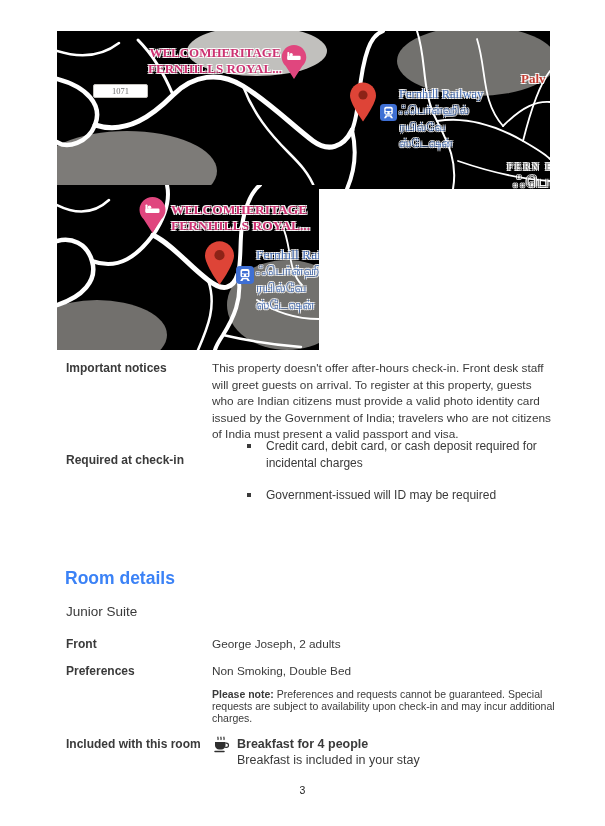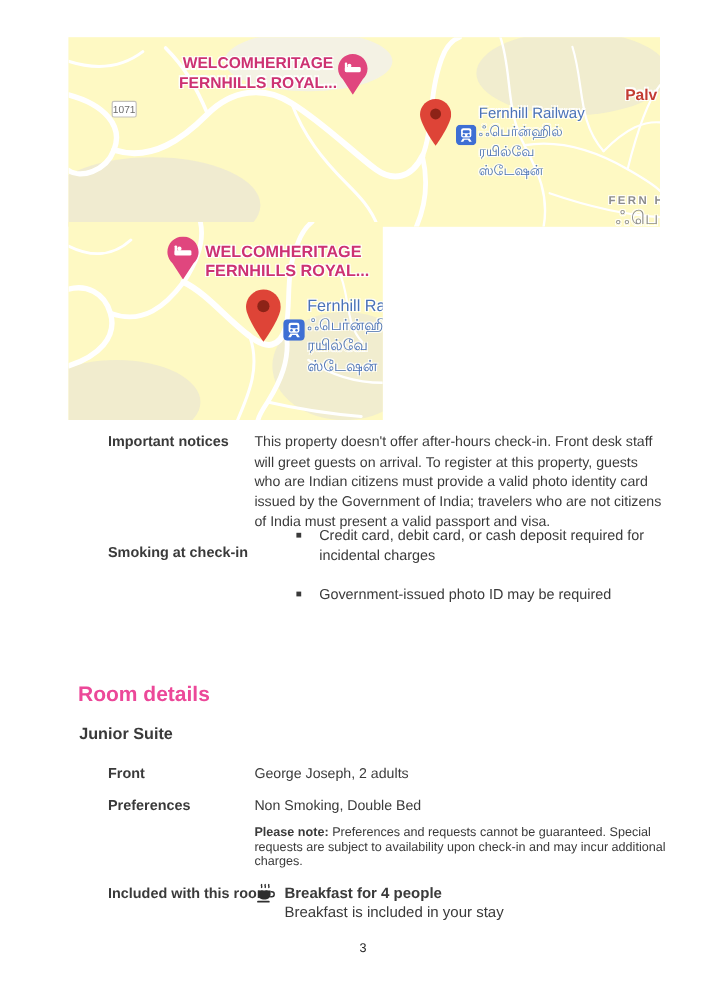--- a/index.html
+++ b/index.html
@@ -5,46 +5,46 @@
   * { margin:0; padding:0; box-sizing:border-box; }
   html,body { background:#ffffff; }
   body { font-family:"Liberation Sans", sans-serif; color:#3a3a3a; }
   #page {
     position:relative; width:605px; height:826px; background:#ffffff;
     overflow:hidden; margin:0 auto;
   }
   .abs { position:absolute; }
 
   
-  .map { position:absolute; background:#fef9c3; overflow:hidden; }
+  .map { position:absolute; background:#000000; overflow:hidden;font-family:Liberation Serif, serif; }
   #map1 { left:57px; top:31px;  width:493px; height:158px; }
   #map2 { left:57px; top:185px; width:262px; height:165px; }
   .roads { position:absolute; left:0; top:0; }
   .halo { text-shadow:-1px -1px 0 rgba(255,255,255,.92), 1px -1px 0 rgba(255,255,255,.92),
                       -1px 1px 0 rgba(255,255,255,.92), 1px 1px 0 rgba(255,255,255,.92); }
   .hotel-label { color:#cd3272; font-weight:bold; font-size:13px; line-height:15.5px; white-space:nowrap; }
   #map1 .hotel-label { text-align:center; }
   .station-label { color:#4a72b8; white-space:nowrap; }
   .station-name  { font-size:12.5px; line-height:15px; }
   .station-tamil { font-size:11.5px; line-height:16.5px; }
   #map2 .station-name  { font-size:13.5px; line-height:16px; }
   #map2 .station-tamil { font-size:12.5px; line-height:17px; }
   .route-badge {
     font-size:8.5px; color:#6b6b6b; background:#ffffff;
-    border:1px solid #c4c2bd; border-radius:2px; padding:1px 0; line-height:10px;
+    border:1px solid #c4c2bd; border-radius:2px; padding:1px 18px; line-height:10px;
   }
   .area-red  { color:#c33d33; font-weight:bold; font-size:13px; white-space:nowrap; }
   .area-gray { color:#8d8d8d; font-weight:bold; font-size:9.5px; letter-spacing:2px; white-space:nowrap; }
   .area-gray2{ color:#8d8d8d; font-size:15px; letter-spacing:1px; white-space:nowrap; }
 
   
-  .row-label { font-size:12px; font-weight:bold; color:#3a3a3a;margin-left:24px; }
+  .row-label { font-size:12px; font-weight:bold; color:#3a3a3a; }
   .body-text { font-size:11.8px; line-height:16.5px; color:#3a3a3a; }
-  .h1 { font-size:17.5px; font-weight:bold; color:#ec4899; }
-  .h2 { font-size:13.5px; font-weight:bold; color:#3a3a3a; }
+  .h1 { font-size:17.5px; font-weight:bold; color:#3b82f6; }
+  .h2 { font-size:13.5px; font-weight:normal; color:#3a3a3a; }
   .small-note { font-size:10.5px; line-height:12px; color:#3a3a3a; }
   .small-note .pn { font-weight:bold; }
   .list { width:296px; }
   .list-item { display:flex; margin-bottom:16px; }
   .bullet { flex:0 0 4px; width:4px; height:4px; background:#3a3a3a; margin:6px 15px 0 0; }
   .list-item-text { font-size:12px; line-height:16.5px; }
   .bk-title { font-size:12.5px; font-weight:bold; }
   .bk-sub   { font-size:12.5px; }
   .page-num { position:absolute; left:0; right:0; top:784px; text-align:center; font-size:10.5px; color:#222; }
 </style>
@@ -164,29 +164,29 @@
       <div class="station-name">Fernhill Railway</div>
       <div class="station-tamil">ஃபெர்ன்ஹில்</div>
       <div class="station-tamil">ரயில்வே</div>
       <div class="station-tamil">ஸ்டேஷன்</div>
     </div>
   </div>
 
   <div class="abs row-label" style="left:66px; top:361px;">Important notices</div>
   <div class="abs body-text" style="left:212px; top:360px; width:340px;">This property doesn't offer after-hours check-in. Front desk staff will greet guests on arrival. To register at this property, guests who are Indian citizens must provide a valid photo identity card issued by the Government of India; travelers who are not citizens of India must present a valid passport and visa.</div>
 
-  <div class="abs row-label" style="left:66px; top:453px;">Smoking at check-in</div>
+  <div class="abs row-label" style="left:66px; top:453px;">Required at check-in</div>
   <div class="abs list" style="left:247px; top:438px;">
     <div class="list-item">
       <span class="bullet"></span>
       <span class="list-item-text">Credit card, debit card, or cash deposit required for incidental charges</span>
     </div>
     <div class="list-item">
       <span class="bullet"></span>
-      <span class="list-item-text">Government-issued photo ID may be required</span>
+      <span class="list-item-text">Government-issued will ID may be required</span>
     </div>
   </div>
 
   <div class="abs h1" style="left:65px; top:568px;">Room details</div>
   <div class="abs h2" style="left:66px; top:604px;">Junior Suite</div>
 
   <div class="abs row-label" style="left:66px; top:637px;">Front</div>
   <div class="abs body-text" style="left:212px; top:636px;">George Joseph, 2 adults</div>
 
   <div class="abs row-label" style="left:66px; top:664px;">Preferences</div>

